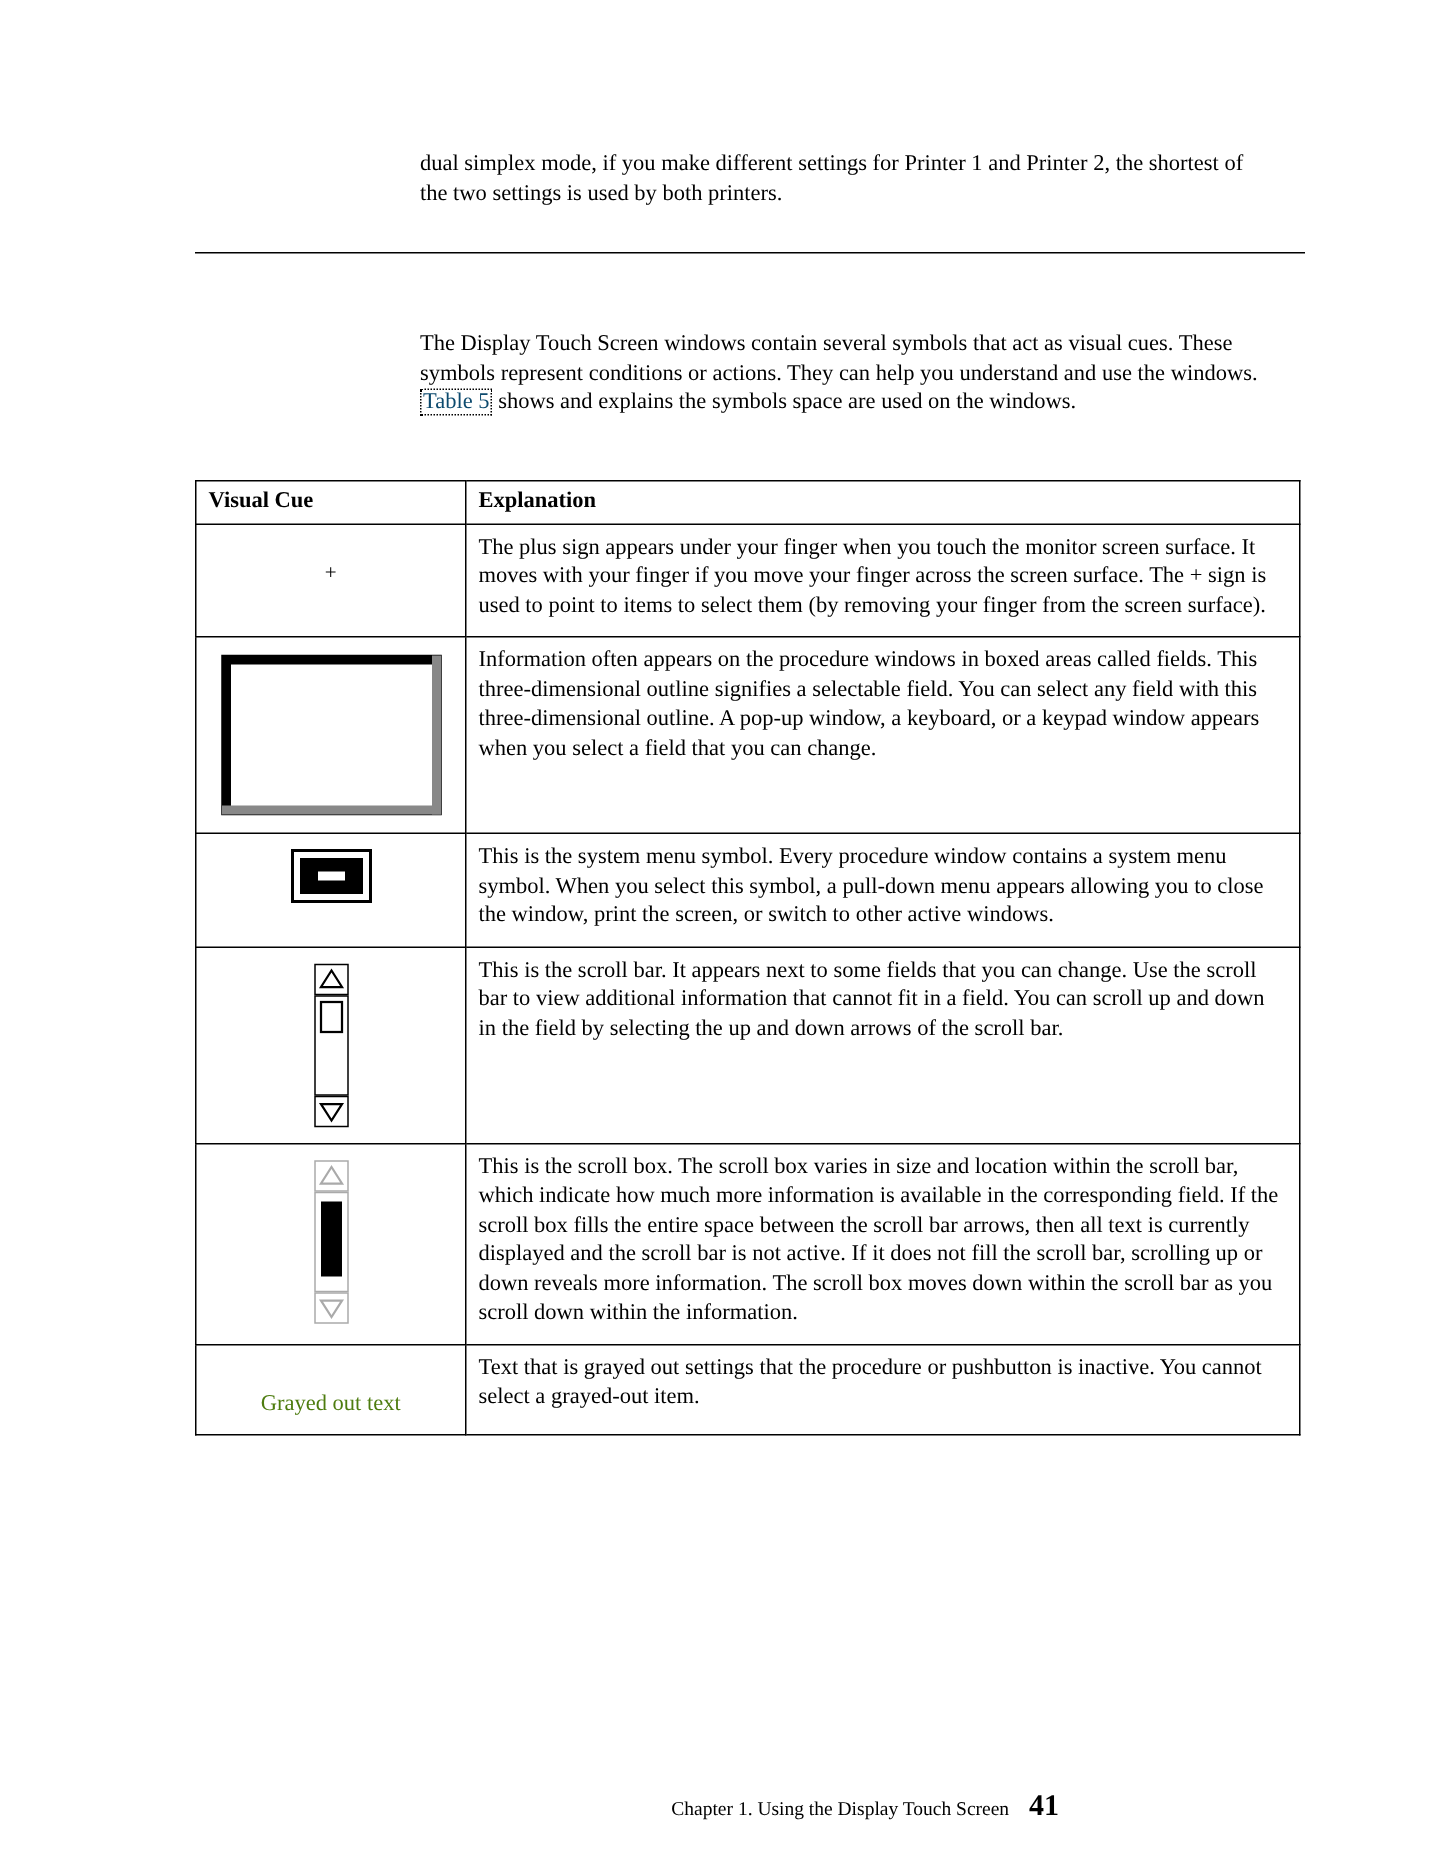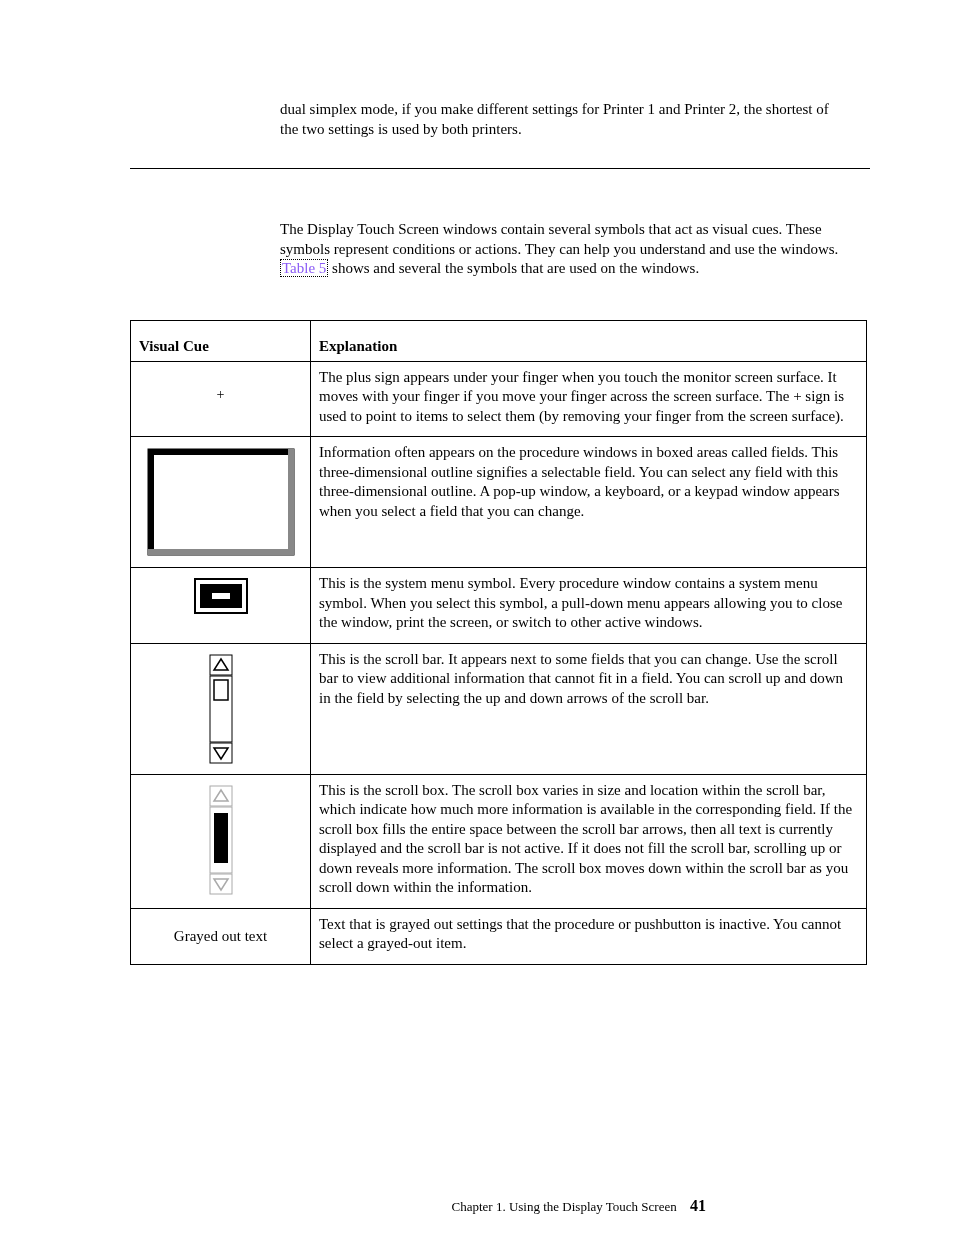--- a/index.html
+++ b/index.html
@@ -31,21 +31,21 @@
     border: 0;
     border-top: 1px solid #000;
   }
   .intro-mid {
     position: absolute;
     left: 280px;
     top: 220px;
     width: 570px;
   }
   .linklike {
-    color: #8b5cf6;
+    color: #0c4a6e;
     text-decoration: none;
     border: 1px dotted #000;
     padding: 0 1px;
   }
   .tbl-wrap {
     position: absolute;
     left: 130px;
     top: 320px;
     width: 737px;
   }
@@ -56,62 +56,62 @@
   }
   th, td {
     border: 1px solid #000;
     vertical-align: top;
     padding: 6px 8px 10px 8px;
   }
   th {
     font-weight: bold;
     text-align: left;
     background: #fff;
-    padding-top: 16px;
+    padding-top: 4px;
     padding-bottom: 4px;
   }
   col.cue { width: 180px; }
   td.cue {
     text-align: center;
     padding-top: 10px;
   }
   td.cue svg { display: block; margin: 0 auto; }
   .plus {
     font-size: 14px;
     display: block;
     margin-top: 14px;
   }
   .grayed {
-    color: #000000;
+    color: #4d7c0f;
     display: block;
-    margin-top: 8px;
+    margin-top: 20px;
   }
   .footer {
     position: absolute;
     right: 90px;
     bottom: 18px;
     font-size: 13px;
   }
   .footer .pn {
     font-weight: bold;
-    font-size: 16px;
+    font-size: 20px;
     padding-left: 10px;
   }
 </style>
 </head>
 <body>
 
 <div class="page">
 
   <div class="intro-top">dual simplex mode, if you make different settings for Printer 1 and Printer 2, the shortest of the two settings is used by both printers.</div>
 
   <hr class="rule" style="top:160px">
 
   <div class="intro-mid">
-    <span>The Display Touch Screen windows contain several symbols that act as visual cues. These symbols represent conditions or actions. They can help you understand and use the windows. </span><a href="#" class="linklike">Table 5</a><span> shows and several the symbols that are used on the windows.</span>
+    <span>The Display Touch Screen windows contain several symbols that act as visual cues. These symbols represent conditions or actions. They can help you understand and use the windows. </span><a href="#" class="linklike">Table 5</a><span> shows and explains the symbols space are used on the windows.</span>
   </div>
 
   <div class="tbl-wrap">
     <table>
       <colgroup>
           <col class="cue">
           <col>
         </colgroup>
       <thead>
         <tr>

